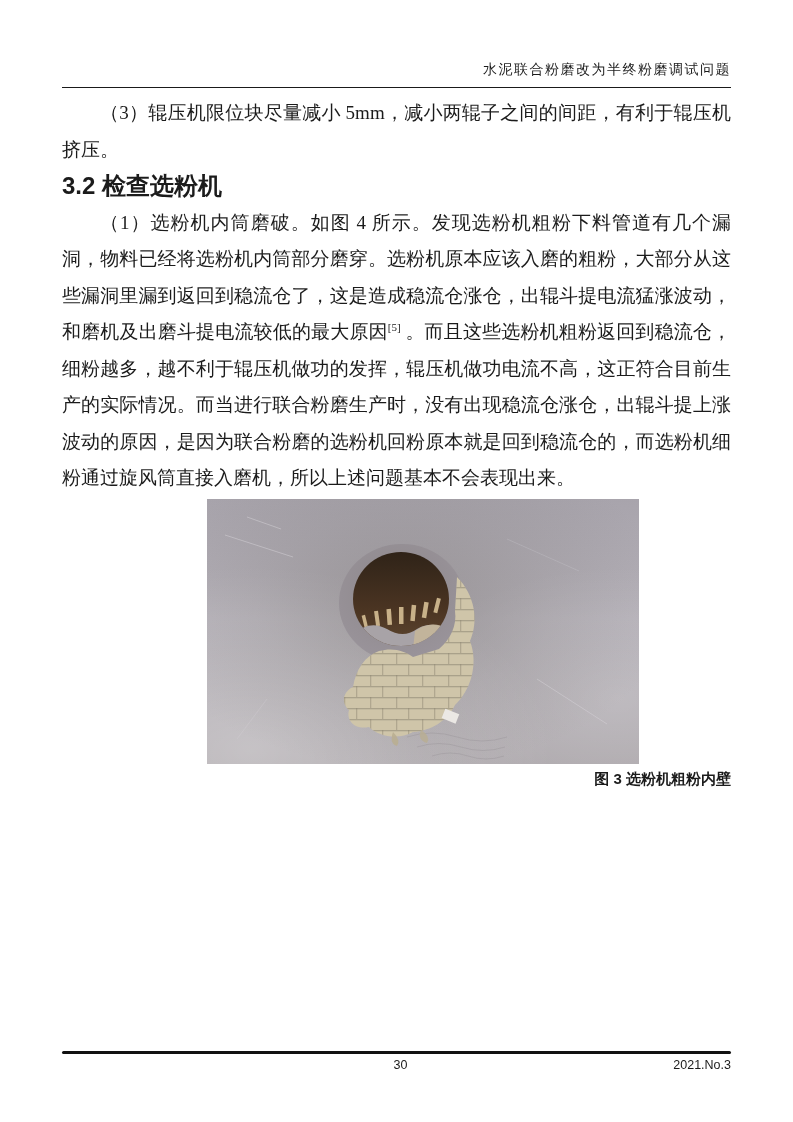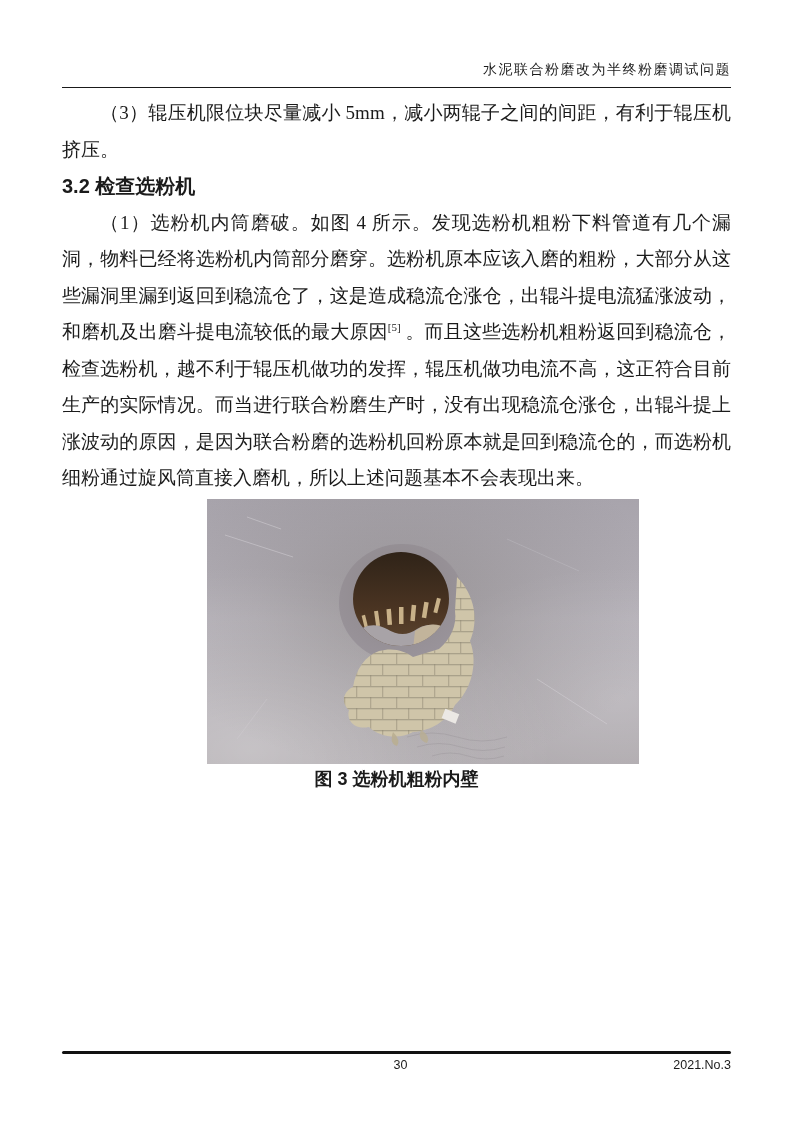--- a/index.html
+++ b/index.html
@@ -32,33 +32,33 @@
     line-height:36.5px;
     text-align:justify;
     text-indent:2em;
     word-break:break-all;
   }
   sup.ref { font-size:11px; line-height:0; vertical-align:super; }
 
   h2.section {
     margin:0;
     font-family:"Liberation Sans","DejaVu Sans",sans-serif;
-    font-size:20px;
+    font-size:24px;
     font-weight:bold;
     line-height:36.5px;
   }
 
   figure.fig { margin:2px 0 0 0; text-align:center; }
   figure.fig svg { display:inline-block; margin-left:53px; vertical-align:top; }
   figcaption.fig-caption {
     font-family:"Liberation Sans","DejaVu Sans",sans-serif;
-    font-size:18px;
+    font-size:15px;
     font-weight:600;
     line-height:30px;
-    text-align:center;
+    text-align:right;
   }
 
   .footer {
     position:absolute;
     left:62px; right:62px; top:1051px;
   }
   .footer-rule { height:2.5px; background:#111; border-radius:2px; }
   .footer-row {
     position:relative;
     font-family:"Liberation Sans","DejaVu Sans",sans-serif;
@@ -78,21 +78,21 @@
 
     <div class="running-header">
       <span>水泥联合粉磨改为半终粉磨调试问题</span>
     </div>
 
     <div class="main">
       <p class="body">（3）辊压机限位块尽量减小 5mm，减小两辊子之间的间距，有利于辊压机挤压。</p>
 
       <h2 class="section">3.2 检查选粉机</h2>
 
-      <p class="body"><span>（1）选粉机内筒磨破。如图 4 所示。发现选粉机粗粉下料管道有几个漏洞，物料已经将选粉机内筒部分磨穿。选粉机原本应该入磨的粗粉，大部分从这些漏洞里漏到返回到稳流仓了，这是造成稳流仓涨仓，出辊斗提电流猛涨波动，和磨机及出磨斗提电流较低的最大原因</span><sup class="ref">[5]</sup><span> 。而且这些选粉机粗粉返回到稳流仓，检查选粉机，越不利于辊压机做功的发挥，辊压机做功电流不高，这正符合目前生产的实际情况。而当进行联合粉磨生产时，没有出现稳流仓涨仓，出辊斗提上涨波动的原因，是因为联合粉磨的选粉机回粉原本就是回到稳流仓的，而选粉机细粉通过旋风筒直接入磨机，所以上述问题基本不会表现出来。</span></p>
+      <p class="body"><span>（1）选粉机内筒磨破。如图 4 所示。发现选粉机粗粉下料管道有几个漏洞，物料已经将选粉机内筒部分磨穿。选粉机原本应该入磨的粗粉，大部分从这些漏洞里漏到返回到稳流仓了，这是造成稳流仓涨仓，出辊斗提电流猛涨波动，和磨机及出磨斗提电流较低的最大原因</span><sup class="ref">[5]</sup><span> 。而且这些选粉机粗粉返回到稳流仓，细粉越多，越不利于辊压机做功的发挥，辊压机做功电流不高，这正符合目前生产的实际情况。而当进行联合粉磨生产时，没有出现稳流仓涨仓，出辊斗提上涨波动的原因，是因为联合粉磨的选粉机回粉原本就是回到稳流仓的，而选粉机细粉通过旋风筒直接入磨机，所以上述问题基本不会表现出来。</span></p>
 
       <figure class="fig">
         <svg width="432" height="265" viewBox="0 0 432 265" role="img">
           <defs>
             <linearGradient id="wallGrad" x1="0" y1="0" x2="0" y2="1">
               <stop offset="0" stop-color="#a8a4ac"></stop>
               <stop offset="0.45" stop-color="#b6b2ba"></stop>
               <stop offset="1" stop-color="#aca7ab"></stop>
             </linearGradient>
             <radialGradient id="vignette" cx="0.46" cy="0.40" r="0.62">

